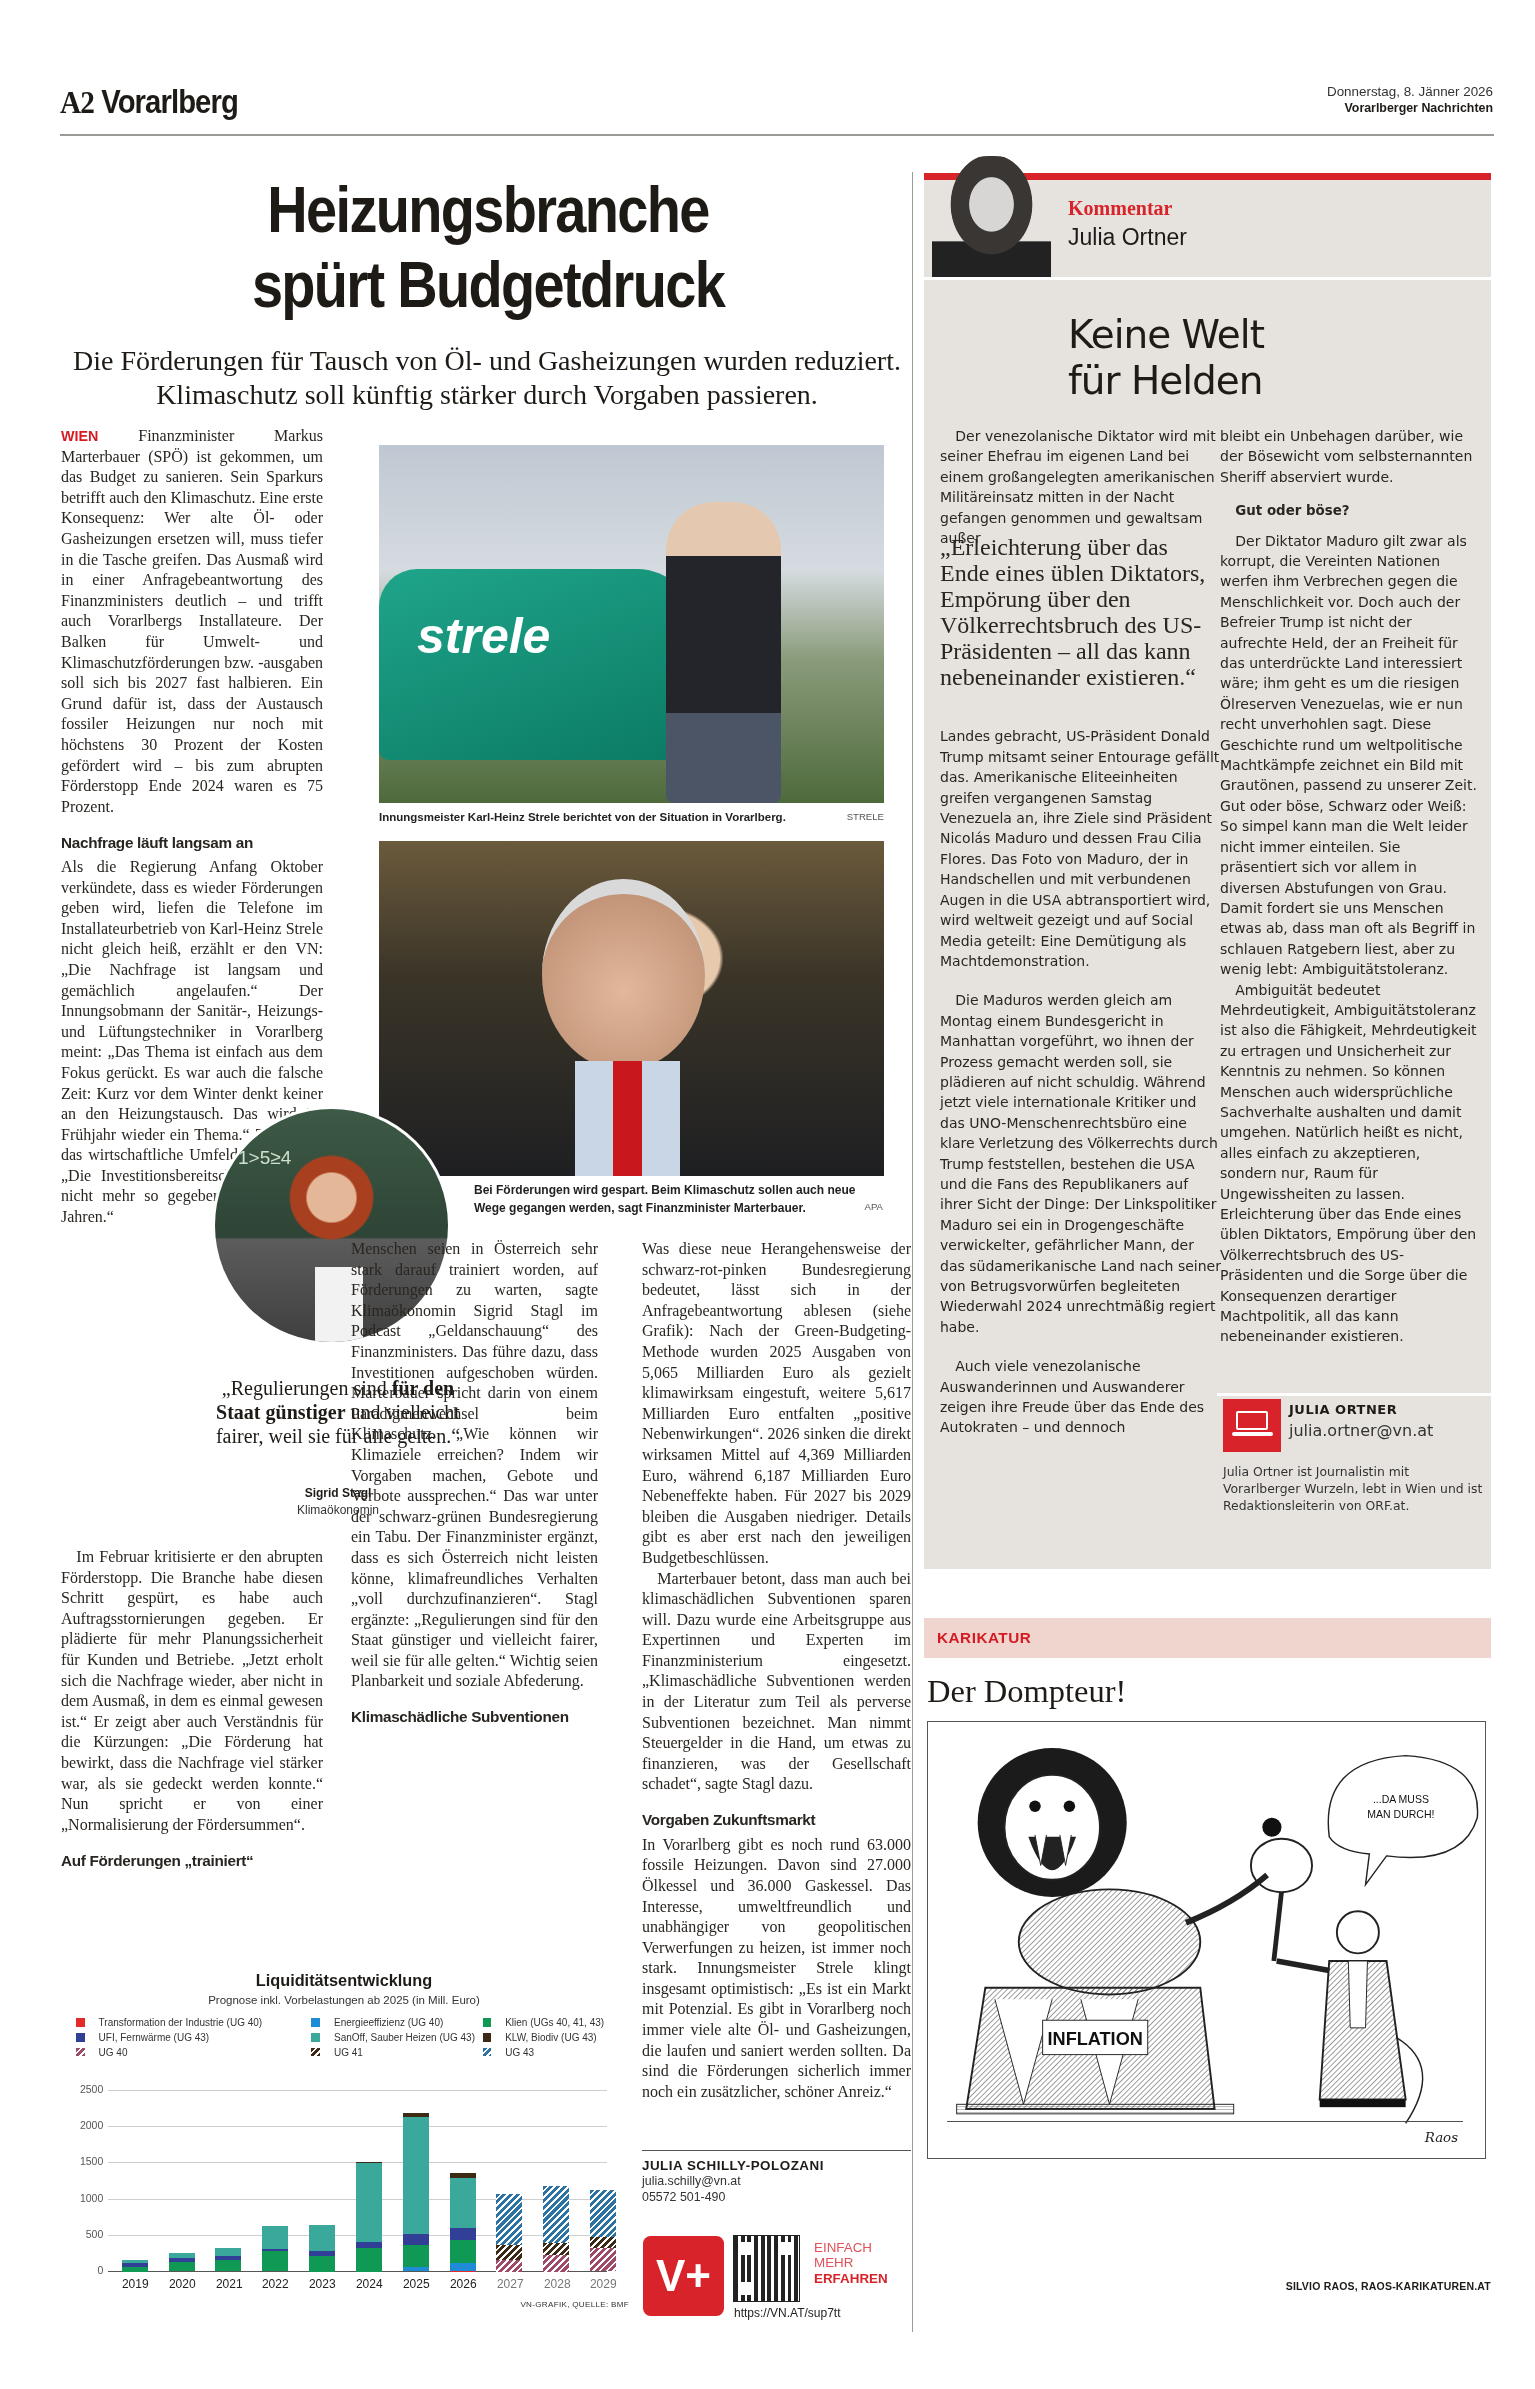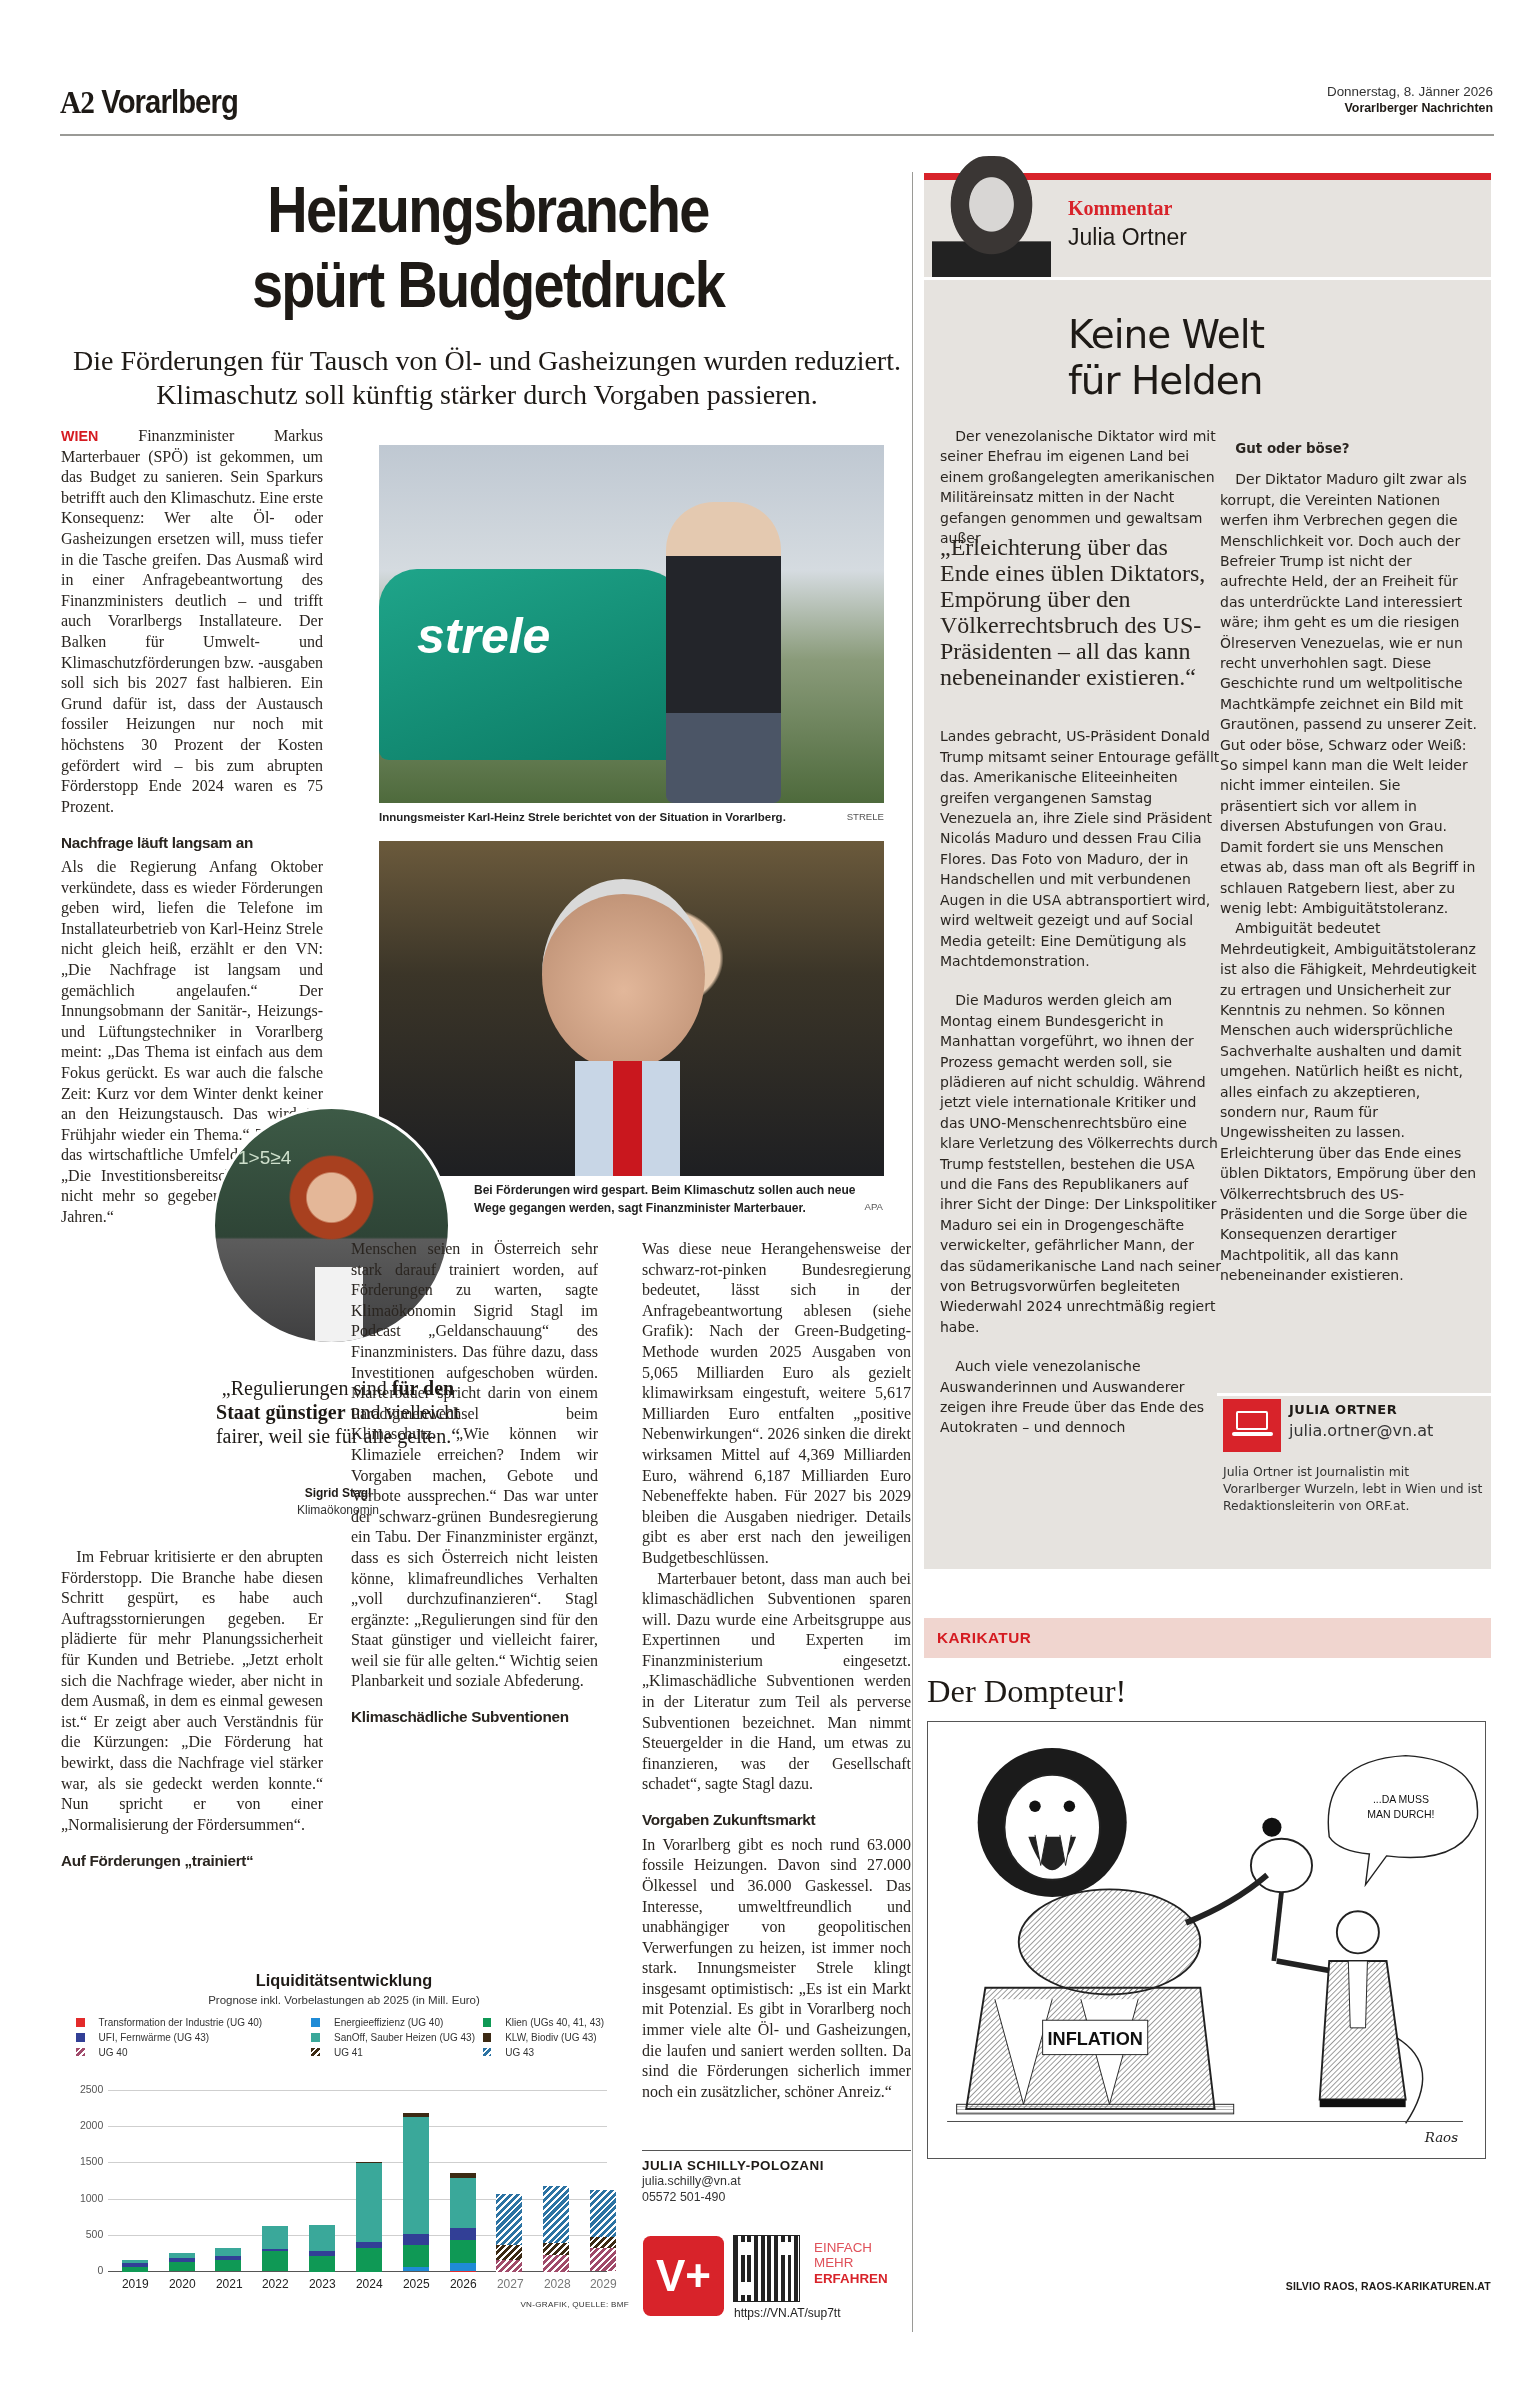--- a/index.html
+++ b/index.html
@@ -349,20 +349,21 @@
 <div class="abs ccol" id="ccol1">
   <p class="ind">Der venezolanische Diktator wird mit seiner Ehefrau im eigenen Land bei einem großangelegten amerikanischen Militäreinsatz mitten in der Nacht gefangen genommen und gewaltsam außer</p>
   <div style="height:178px"></div>
   <p>Landes gebracht, US-Präsident Donald Trump mitsamt seiner Entourage gefällt das. Amerikanische Eliteeinheiten greifen vergangenen Samstag Venezuela an, ihre Ziele sind Präsident Nicolás Maduro und dessen Frau Cilia Flores. Das Foto von Maduro, der in Handschellen und mit verbundenen Augen in die USA abtransportiert wird, wird weltweit gezeigt und auf Social Media geteilt: Eine Demütigung als Machtdemonstration.</p>
   <p class="ind gap">Die Maduros werden gleich am Montag einem Bundesgericht in Manhattan vorgeführt, wo ihnen der Prozess gemacht werden soll, sie plädieren auf nicht schuldig. Während jetzt viele internationale Kritiker und das UNO-Menschenrechtsbüro eine klare Verletzung des Völkerrechts durch Trump feststellen, bestehen die USA und die Fans des Republikaners auf ihrer Sicht der Dinge: Der Linkspolitiker Maduro sei ein in Drogengeschäfte verwickelter, gefährlicher Mann, der das südamerikanische Land nach seiner von Betrugsvorwürfen begleiteten Wiederwahl 2024 unrechtmäßig regiert habe.</p>
   <p class="ind gap">Auch viele venezolanische Auswanderinnen und Auswanderer zeigen ihre Freude über das Ende des Autokraten – und dennoch</p>
 </div>
 <div class="abs" id="cquote">„Erleichterung über das Ende eines üblen Diktators, Empörung über den Völkerrechtsbruch des US-Präsidenten – all das kann nebeneinander existieren.“</div>
 
 <div class="abs ccol" id="ccol2">
+  <p>bleibt ein Unbehagen darüber, wie der Bösewicht vom selbsternannten Sheriff abserviert wurde.</p>
   <div id="c-sub">Gut oder böse?</div>
   <p class="ind">Der Diktator Maduro gilt zwar als korrupt, die Vereinten Nationen werfen ihm Verbrechen gegen die Menschlichkeit vor. Doch auch der Befreier Trump ist nicht der aufrechte Held, der an Freiheit für das unterdrückte Land interessiert wäre; ihm geht es um die riesigen Ölreserven Venezuelas, wie er nun recht unverhohlen sagt. Diese Geschichte rund um weltpolitische Machtkämpfe zeichnet ein Bild mit Grautönen, passend zu unserer Zeit. Gut oder böse, Schwarz oder Weiß: So simpel kann man die Welt leider nicht immer einteilen. Sie präsentiert sich vor allem in diversen Abstufungen von Grau. Damit fordert sie uns Menschen etwas ab, dass man oft als Begriff in schlauen Ratgebern liest, aber zu wenig lebt: Ambiguitätstoleranz.</p>
   <p class="ind">Ambiguität bedeutet Mehrdeutigkeit, Ambiguitätstoleranz ist also die Fähigkeit, Mehrdeutigkeit zu ertragen und Unsicherheit zur Kenntnis zu nehmen. So können Menschen auch widersprüchliche Sachverhalte aushalten und damit umgehen. Natürlich heißt es nicht, alles einfach zu akzeptieren, sondern nur, Raum für Ungewissheiten zu lassen. Erleichterung über das Ende eines üblen Diktators, Empörung über den Völkerrechtsbruch des US-Präsidenten und die Sorge über die Konsequenzen derartiger Machtpolitik, all das kann nebeneinander existieren.</p>
 </div>
 
 <div class="abs" id="c-boxsep"></div>
 <div class="abs" id="laptop">
     <div class="scr"></div>
     <div class="base"></div>
   </div>

